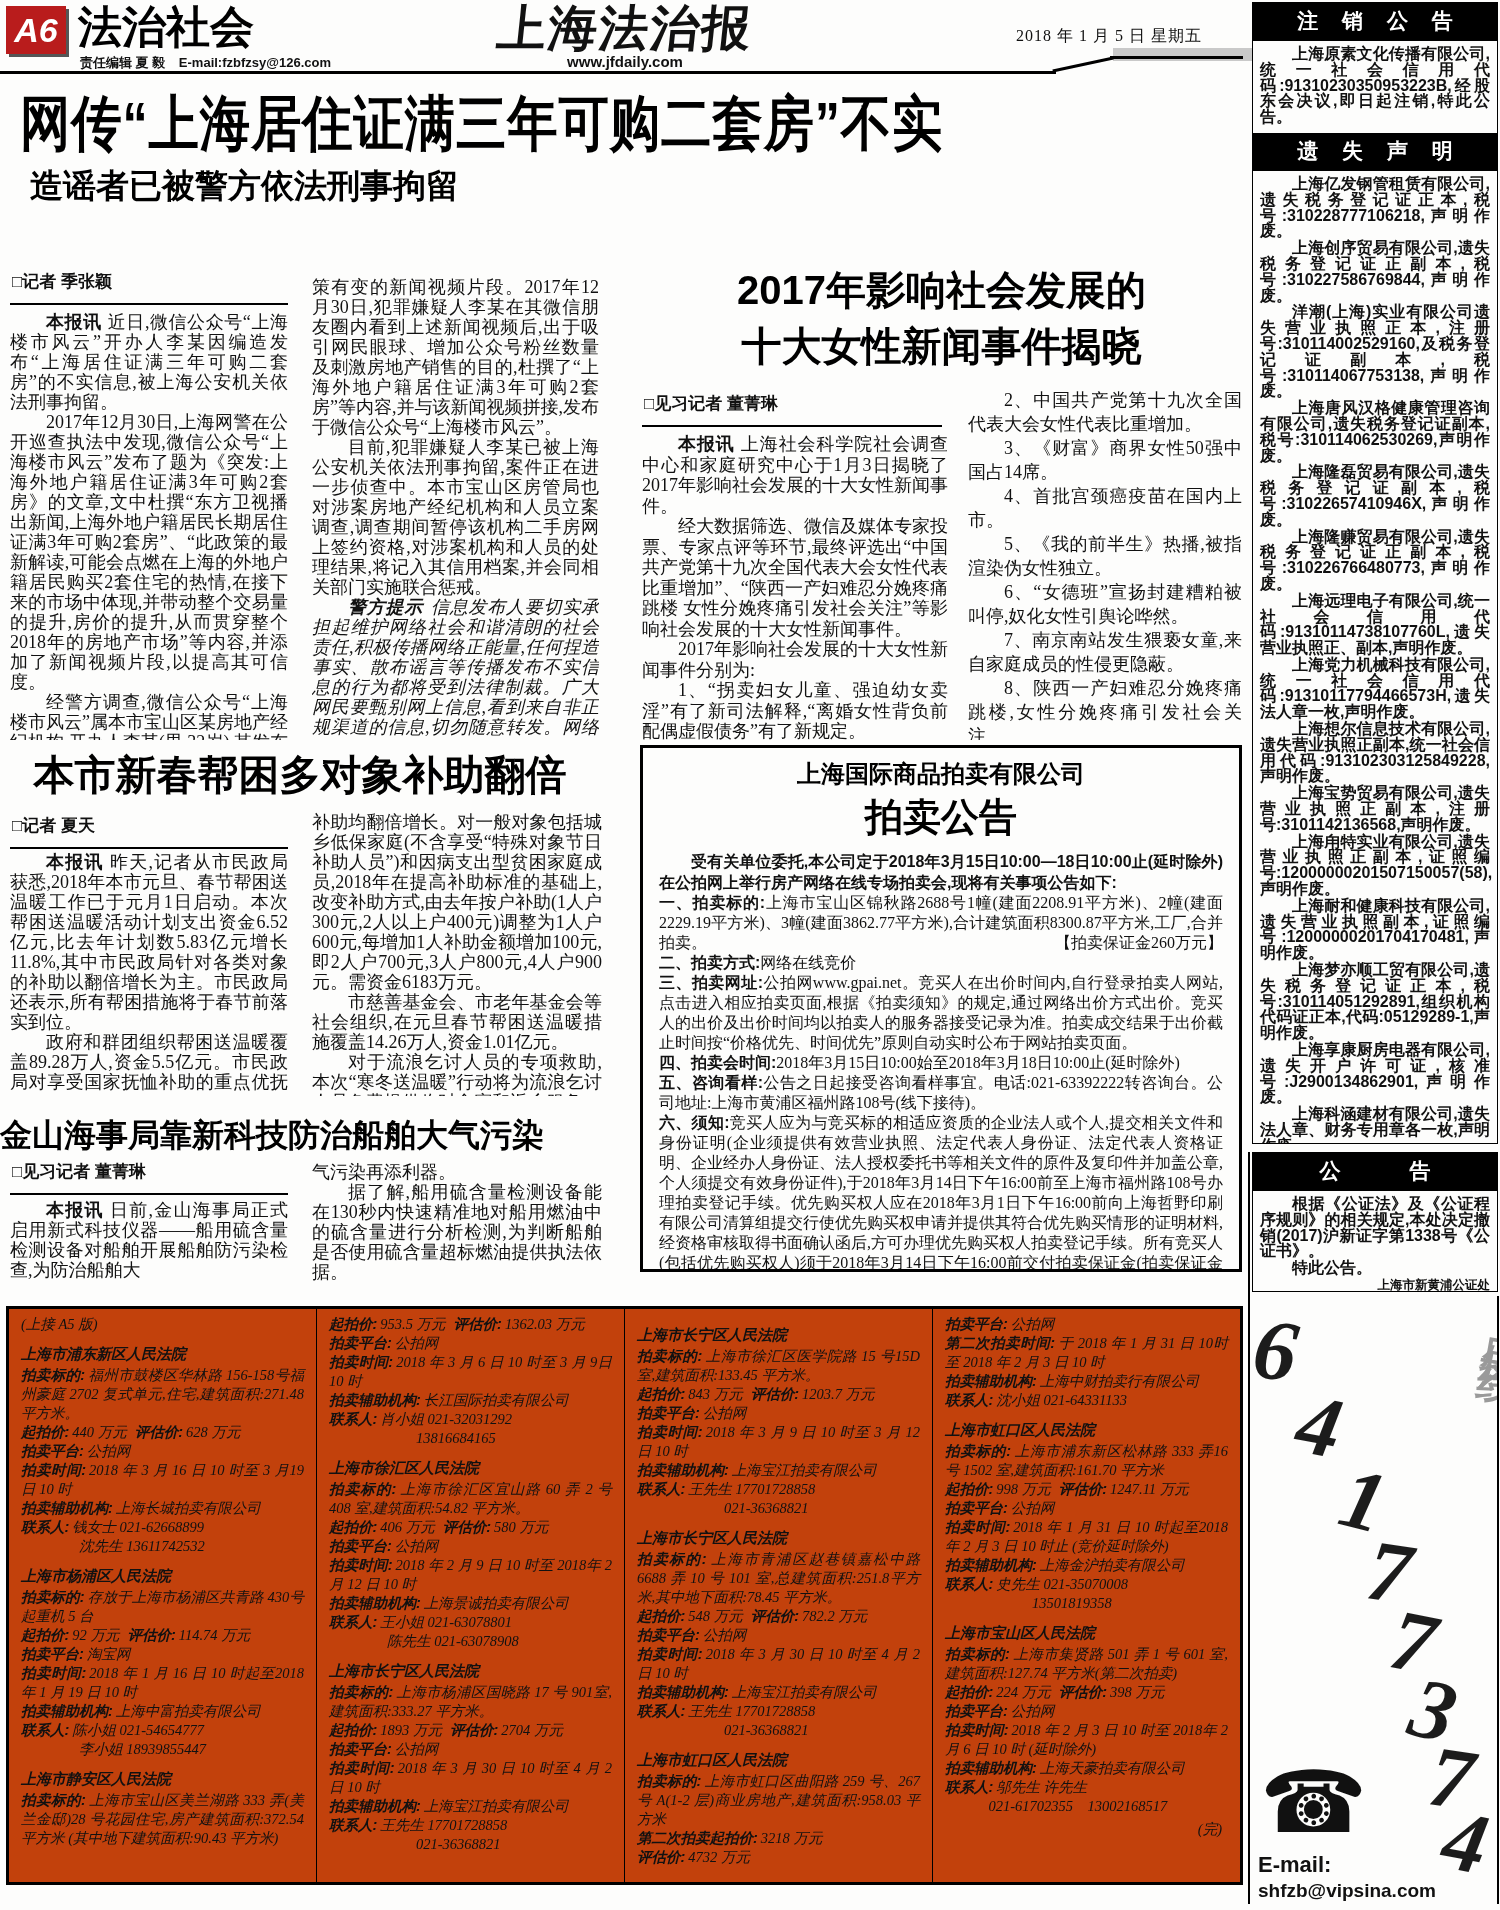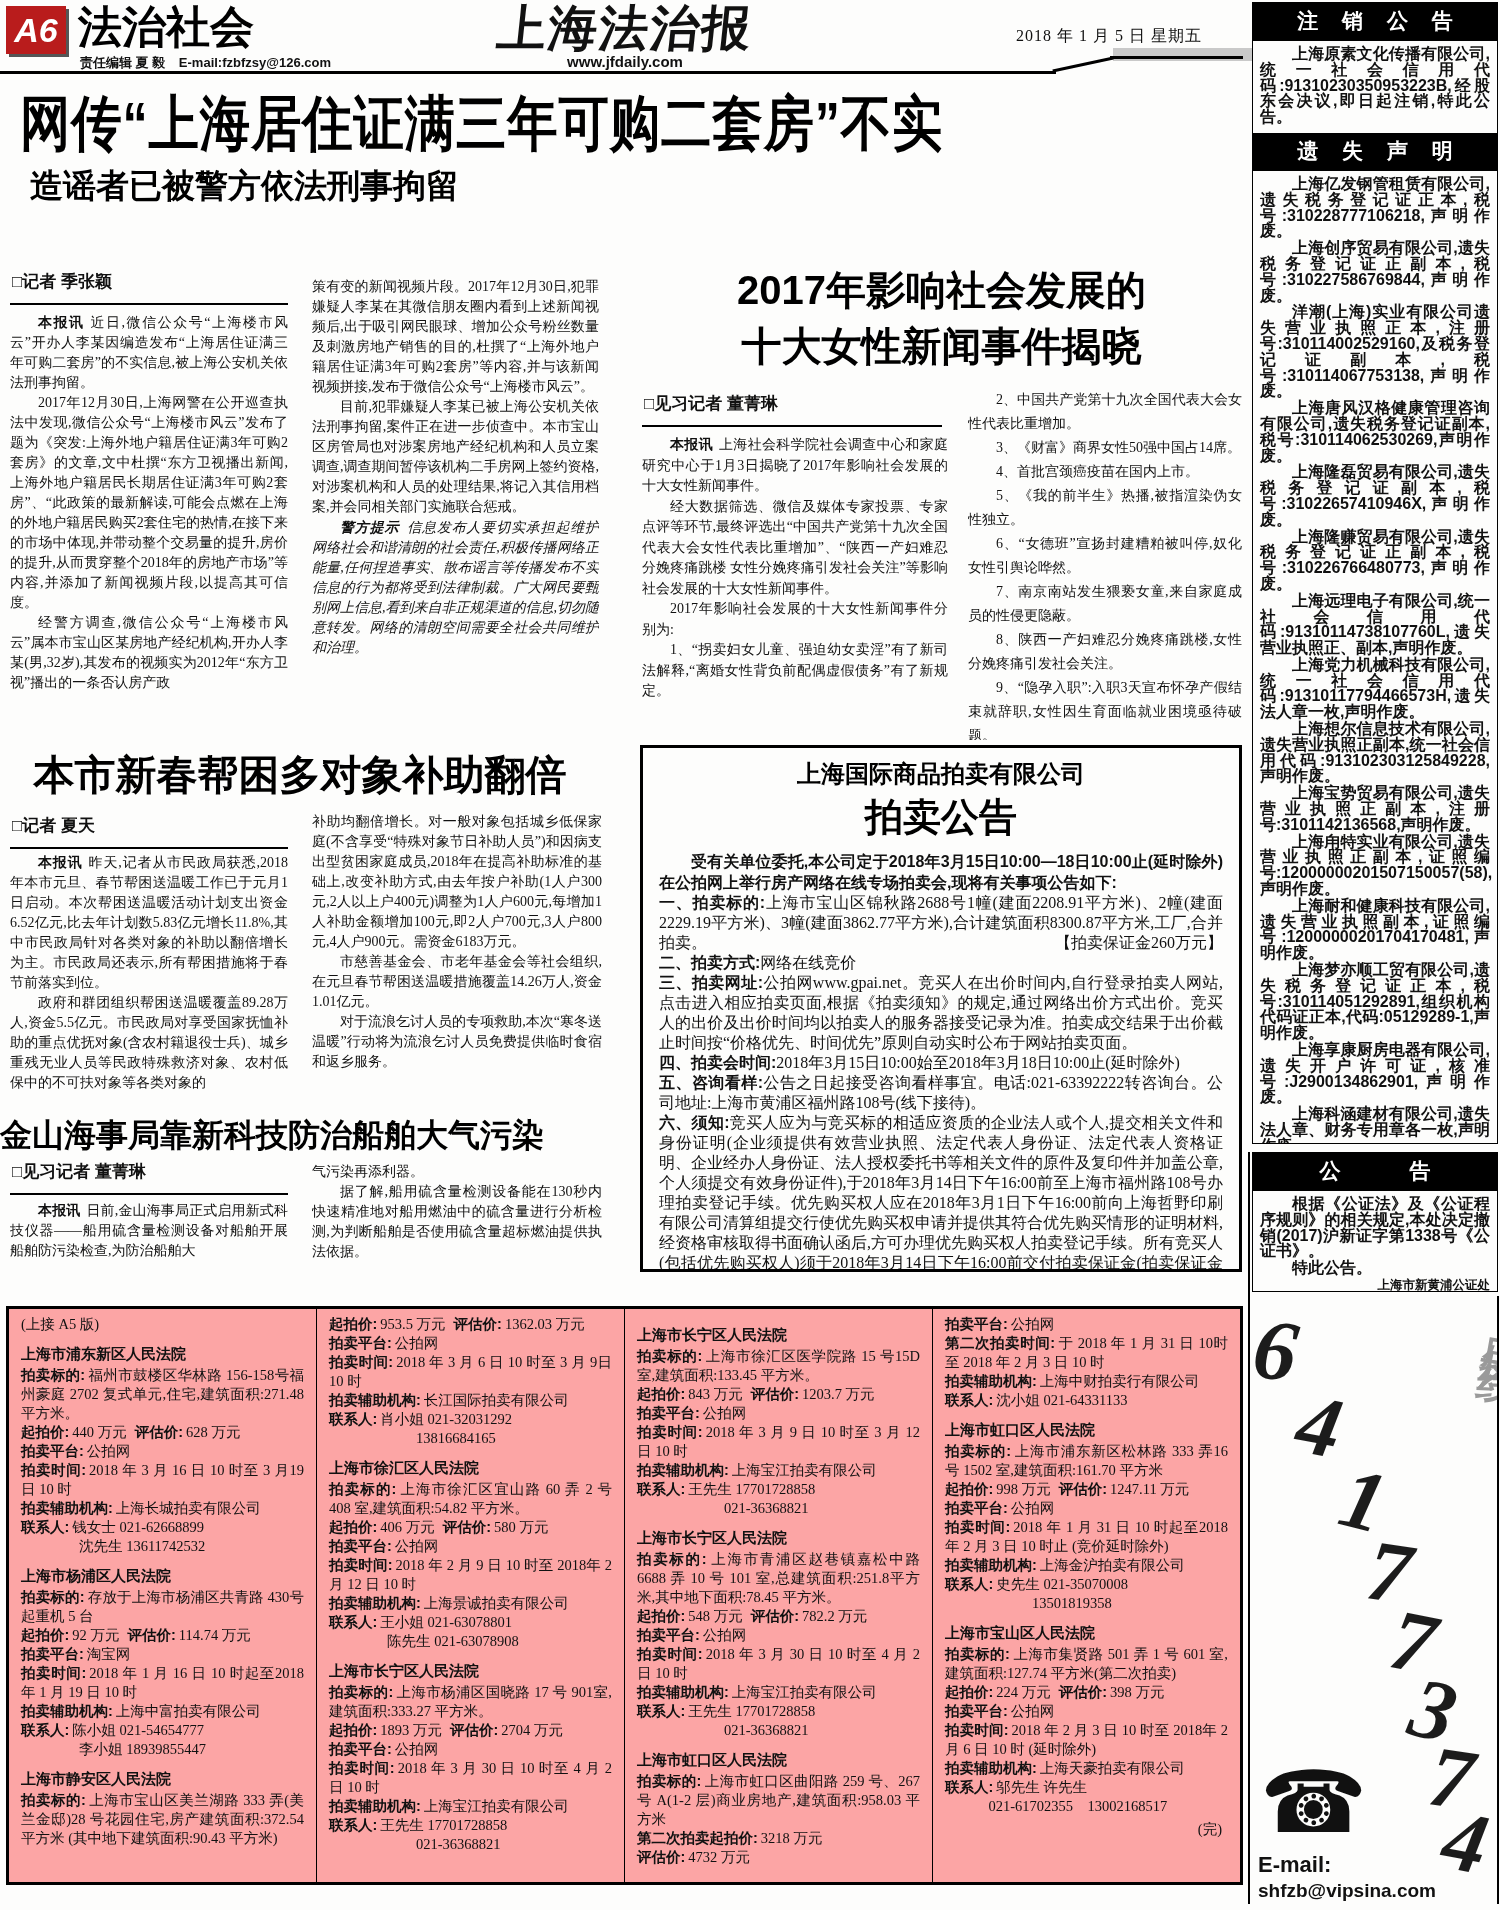--- a/index.html
+++ b/index.html
@@ -1,20 +1,20 @@
 <!DOCTYPE html>
 <html><head>
 <meta charset="utf-8">
 <style>
   * { margin:0; padding:0; box-sizing:border-box; }
   html,body { background:#e8e8e8; }
   #page { position:relative; width:1500px; height:1910px; background:#fdfdfc; color:#111;
           font-family:"Liberation Serif","DejaVu Serif",serif; overflow:hidden; margin:0 auto; }
   .abs { position:absolute; }
-  .bt { font-size:14px; line-height:20px; text-align:justify; }
+  .bt { font-size:18px; line-height:20px; text-align:justify; }
   .para { text-indent:2em; margin:0; }
   .para b, .lead-b { font-family:"Liberation Sans","DejaVu Sans",sans-serif; margin-right:6px; }
   .para b:empty { display:none; margin:0; }
   .cont { text-indent:0; margin:0; }
   .kai { font-style:italic; text-indent:2em; margin:0; }
   .kai b { font-family:"Liberation Sans","DejaVu Sans",sans-serif; margin-right:8px; }
   .byline { font-family:"Liberation Sans","DejaVu Sans",sans-serif; font-weight:bold; font-size:17px;
             border-bottom:2px solid #000; padding:0 0 10px 2px; }
   .headline-sans { font-family:"Liberation Sans","DejaVu Sans",sans-serif; font-weight:bold; color:#000; }
   
@@ -39,21 +39,21 @@
                  padding:6px 16px; overflow:hidden; background:#fdfdfc; }
   #auction-org { text-align:center; font-size:24px; margin-top:4px; }
   #auction-title { text-align:center; font-size:38px; margin:2px 0 8px; }
   #auction-intro { font-family:"Liberation Sans","DejaVu Sans",sans-serif; font-weight:bold;
                    font-size:16px; line-height:21px; text-indent:2em; text-align:justify; }
   .au-item { font-size:16px; line-height:20px; text-align:justify; margin:0; }
   .au-item b { font-family:"Liberation Sans","DejaVu Sans",sans-serif; }
   #auction-deposit { text-align:right; font-size:16px; margin-top:-20px; line-height:20px; }
   
   #court-box { left:6px; top:1306px; width:1237px; height:579px; border:3px solid #000;
-               display:flex; background:#fca5a5; }
+               display:flex; background:#c2410c;font-style:italic; }
   .court-col { flex:1 1 0; padding:6px 12px 4px; overflow:hidden; }
   .court-col + .court-col { border-left:1.5px solid #000; }
   .court { font-family:"Liberation Sans","DejaVu Sans",sans-serif; font-weight:bold; font-size:15px;
            margin:11px 0 2px; }
   .court:empty { display:none; margin:0; }
   .ln { font-size:14.5px; line-height:19px; text-align:justify; margin:0; }
   .ln b { font-family:"Liberation Sans","DejaVu Sans",sans-serif; margin-right:3px; }
   .ln b:empty { display:none; margin:0; }
   .ln b.b2 { margin-left:8px; }
   #end-mark { text-align:right; font-size:14.5px; margin-top:4px; padding-right:6px; }

